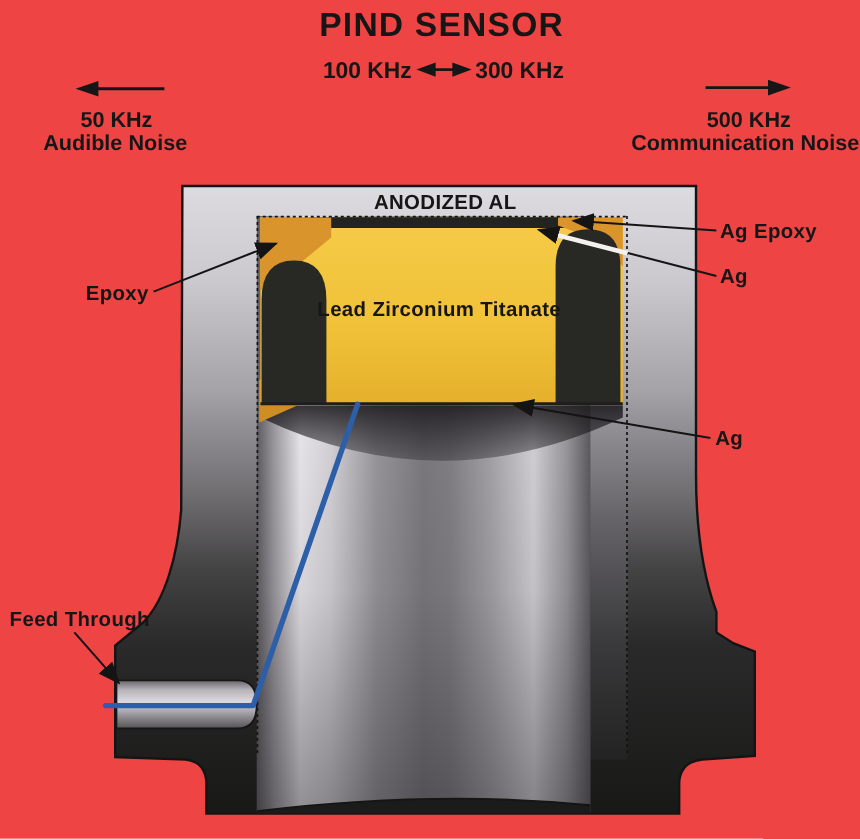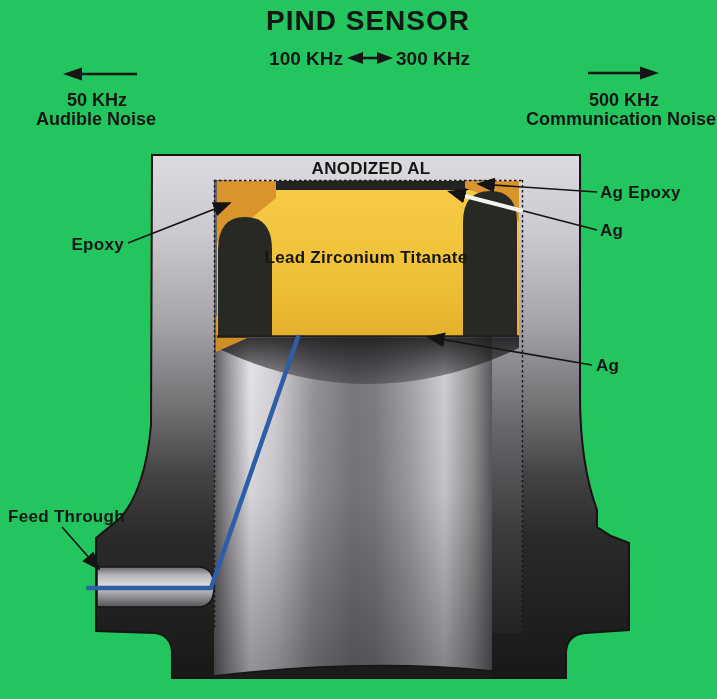--- a/index.html
+++ b/index.html
@@ -1,16 +1,16 @@
 <!DOCTYPE html>
 <html><head>
 <meta charset="utf-8">
 <style>
   html,body{margin:0;padding:0;background:#f1f0ea;}
-  .stage{position:relative;width:717px;height:699px;background:#22c55e;overflow:hidden;
+  .stage{position:relative;width:717px;height:699px;background:#ef4444;overflow:hidden;
          font-family:"Liberation Sans",sans-serif;}
   svg{display:block;}
   .lbl{font-family:"Liberation Sans",sans-serif;font-weight:bold;fill:#161616;}
   .t-title{font-size:28px;letter-spacing:1px;}
   .t-band{font-size:19px;}
   .t-side{font-size:18px;}
   .t-diag{font-size:17px;letter-spacing:.3px;}
 </style>
 </head>
 <body>

